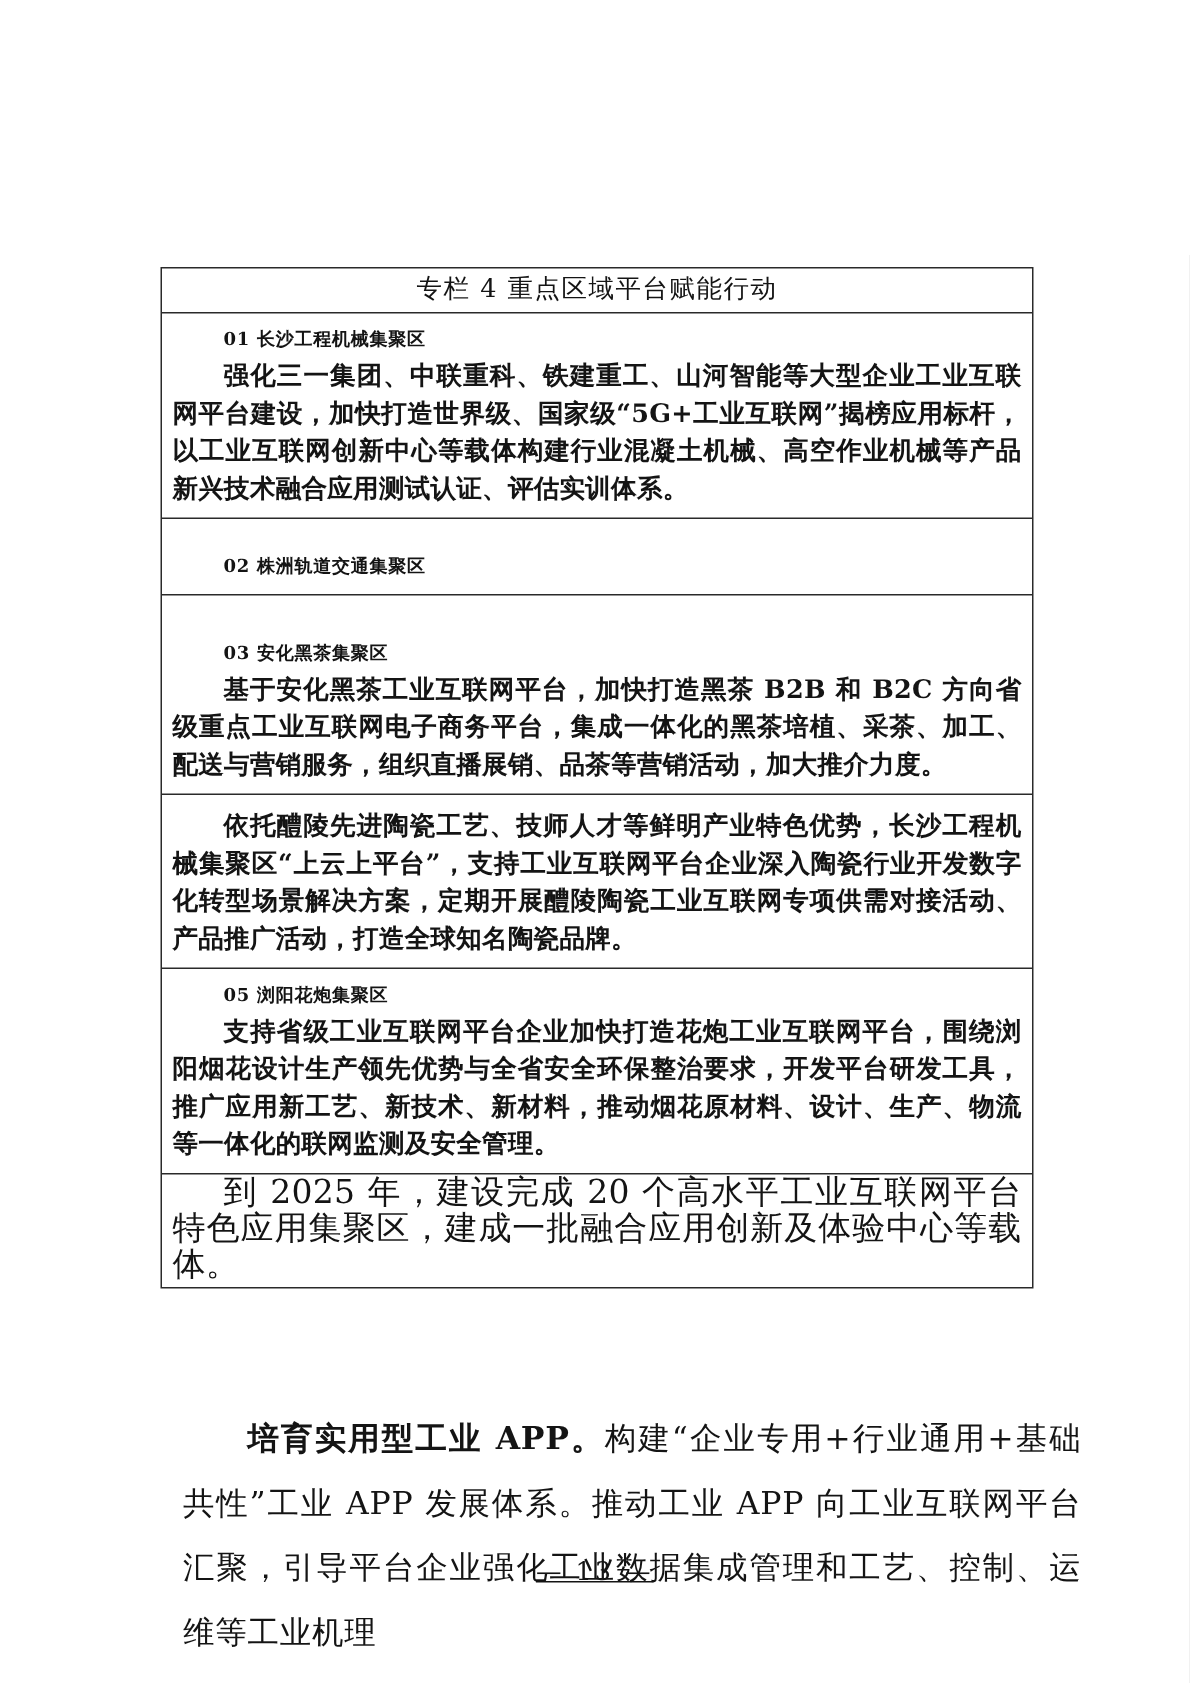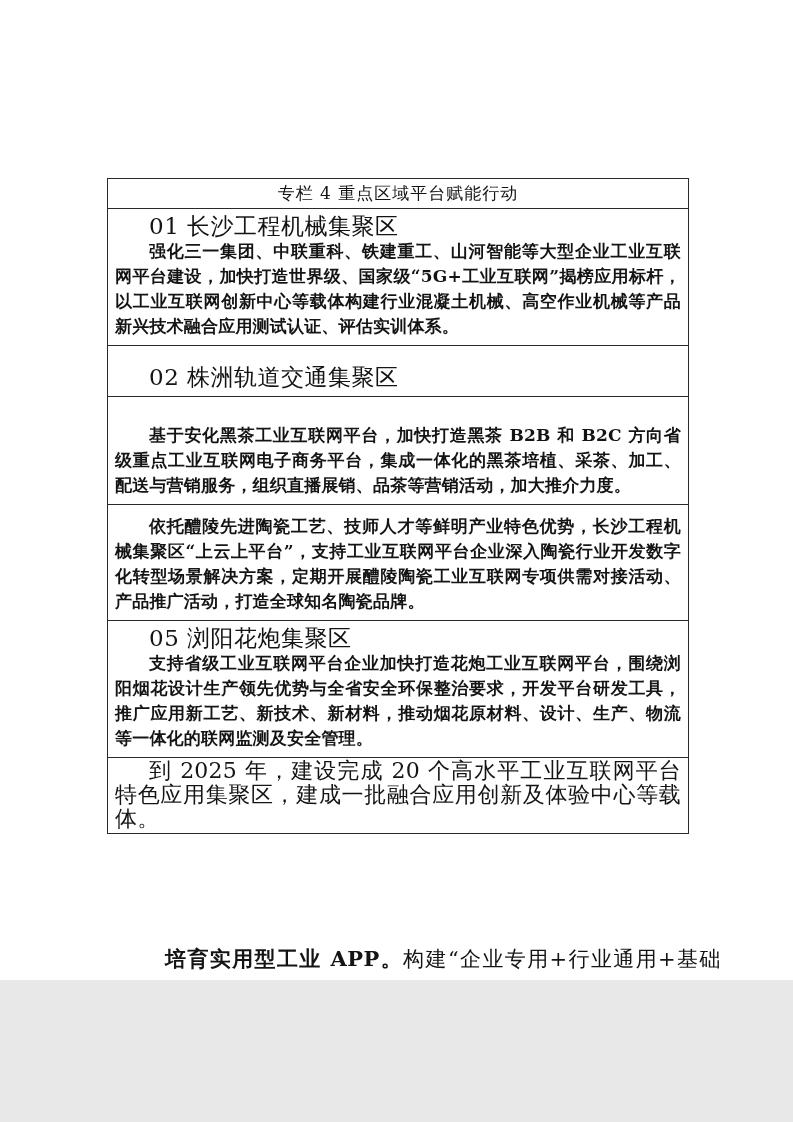--- a/index.html
+++ b/index.html
@@ -1,19 +1,19 @@
 <!DOCTYPE html>
 <html><head>
 <meta charset="utf-8">
 <style>
   html, body { margin: 0; padding: 0; background: #e8e8e8; }
   .page {
     position: relative;
     width: 793px;
-    height: 980px;
+    height: 1122px;
     margin: 0 auto;
     background: #ffffff;
     font-family: "DejaVu Serif", "Liberation Serif", serif;
     color: #141414;
     overflow: hidden;
   }
   .panel {
     position: absolute;
     left: 107px;
     top: 178px;
@@ -29,22 +29,22 @@
     padding: 3px 0 4px 0;
     border-bottom: 1px solid #2a2a2a;
     letter-spacing: 1px;
   }
   .section {
     border-bottom: 1px solid #2a2a2a;
     padding: 5px 7px 6px 7px;
     font-size: 17px;
   }
   .section .heading {
-    font-weight: normal;
-    font-size: 23px;
+    font-weight: bold;
+    font-size: 12px;
     line-height: 25px;
     padding-left: 34px;
     letter-spacing: 0.5px;
   }
   .section .body {
     line-height: 25px;
     text-align: justify;
     text-indent: 34px;
     letter-spacing: 0.2px;
     font-weight: bold;
@@ -96,20 +96,21 @@
     <div class="section s1">
       <div class="heading">01 长沙工程机械集聚区</div>
       <div class="body">强化三一集团、中联重科、铁建重工、山河智能等大型企业工业互联网平台建设，加快打造世界级、国家级“5G+工业互联网”揭榜应用标杆，以工业互联网创新中心等载体构建行业混凝土机械、高空作业机械等产品新兴技术融合应用测试认证、评估实训体系。</div>
     </div>
 
     <div class="section s2">
       <div class="heading">02 株洲轨道交通集聚区</div>
     </div>
 
     <div class="section s3">
+      <div class="heading">03 安化黑茶集聚区</div>
       <div class="body">基于安化黑茶工业互联网平台，加快打造黑茶 B2B 和 B2C 方向省级重点工业互联网电子商务平台，集成一体化的黑茶培植、采茶、加工、配送与营销服务，组织直播展销、品茶等营销活动，加大推介力度。</div>
     </div>
 
     <div class="section s4">
       <div class="body">依托醴陵先进陶瓷工艺、技师人才等鲜明产业特色优势，长沙工程机械集聚区“上云上平台”，支持工业互联网平台企业深入陶瓷行业开发数字化转型场景解决方案，定期开展醴陵陶瓷工业互联网专项供需对接活动、产品推广活动，打造全球知名陶瓷品牌。</div>
     </div>
 
     <div class="section s5">
       <div class="heading">05 浏阳花炮集聚区</div>
       <div class="body">支持省级工业互联网平台企业加快打造花炮工业互联网平台，围绕浏阳烟花设计生产领先优势与全省安全环保整治要求，开发平台研发工具，推广应用新工艺、新技术、新材料，推动烟花原材料、设计、生产、物流等一体化的联网监测及安全管理。</div>

